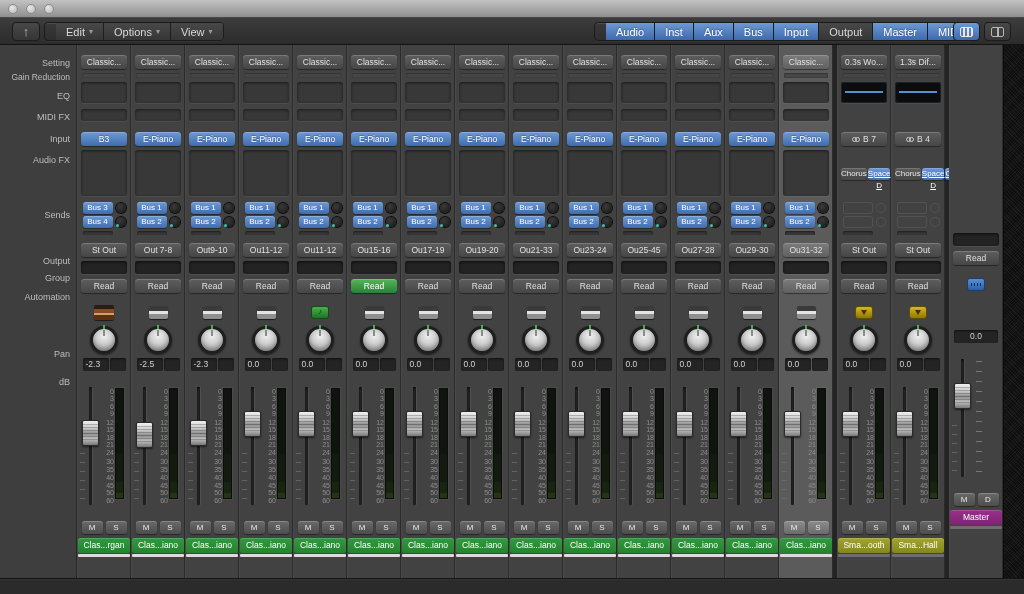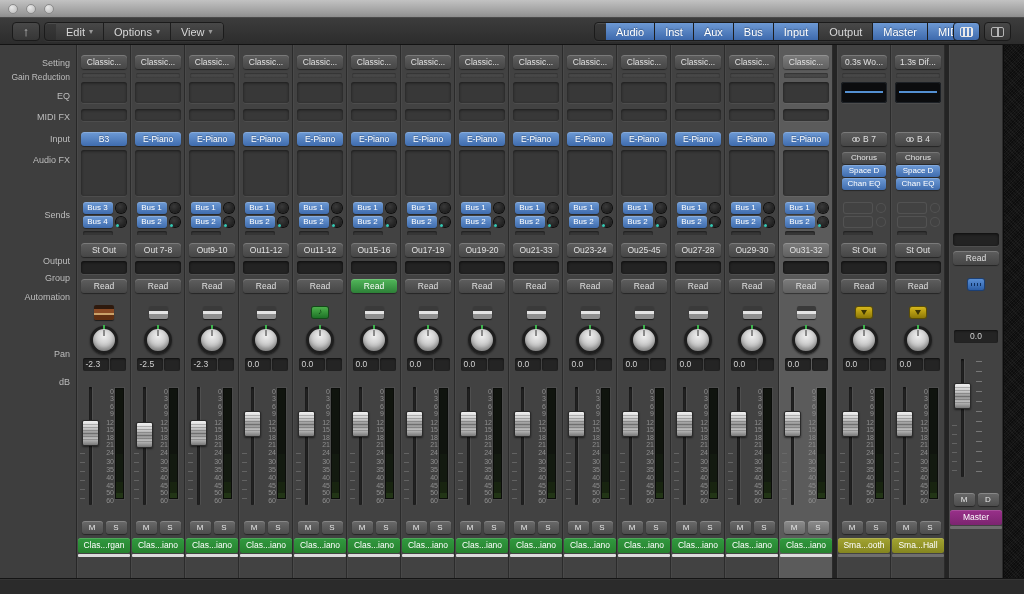--- a/index.html
+++ b/index.html
@@ -54,23 +54,23 @@
   .eqbox.thumb .eqline{display:block;height:2px;margin:9px 4px 0;background:#5490d2;}
   .midifx{width:46px;height:12px;margin-top:6px;}
   .input{margin-top:11px;display:flex;align-items:center;justify-content:center;gap:3px;}
   .input.gray{background:linear-gradient(#5e5e5e,#464646);color:#e0e0e0;text-shadow:none;}
   .stereo-ic{display:none;}
   .stereo .stereo-ic{display:inline-flex;align-items:center;}
   .stereo-ic i{display:inline-block;width:5px;height:5px;border:1px solid #cfcfcf;border-radius:50%;}
   .stereo-ic i+i{margin-left:-2px;}
   .input-label{font-size:8.5px;line-height:12px;}
   .audiofx{width:46px;height:46px;margin-top:4px;}
-  .audiofx.fx-list{background:none;box-shadow:none;display:flex;flex-direction:column;align-items:center;gap:1px;padding-top:2px;}
+  .audiofx.fx-list{background:none;box-shadow:none;display:flex;flex-direction:row;align-items:center;gap:1px;padding-top:2px;}
   .fxbtn{width:44px;height:12px;border:none;border-radius:3px;font-size:8px;color:#e6e6e6;padding:0;line-height:12px;background:linear-gradient(#5e5e5e,#464646);box-shadow:inset 0 1px 0 rgba(255,255,255,.15),0 1px 1px rgba(0,0,0,.4);}
-  .fxbtn.blue{background:linear-gradient(#6e9bd6,#3f6cae);color:#fff;}
+  .fxbtn.blue{background:linear-gradient(#6e9bd6,#3f6cae);color:#fff;text-decoration:underline;}
   .sends{margin-top:6px;display:flex;flex-direction:column;align-items:center;width:46px;}
   .send-row{display:flex;align-items:center;gap:3px;margin-bottom:2px;}
   .send-btn{width:30px;height:12px;border:none;border-radius:3px;font-size:8px;color:#fff;padding:0;line-height:12px;background:linear-gradient(#6e9bd6,#3f6cae);box-shadow:inset 0 1px 0 rgba(255,255,255,.2),0 1px 1px rgba(0,0,0,.4);}
   .send-knob{width:10px;height:10px;border-radius:50%;background:radial-gradient(circle at 40% 35%,#3a3a3a,#151515);box-shadow:0 0 0 1px #0d0d0d;position:relative;display:inline-block;}
   .send-knob.dot::after{content:"";position:absolute;left:0;bottom:0;width:3px;height:3px;border-radius:50%;background:#35c9b4;}
   .send-row.ghost .send-btn{background:none;box-shadow:inset 0 0 0 1px #525252;}
   .send-row.ghost .send-knob{background:none;box-shadow:inset 0 0 0 1px #525252;}
   .send-stub{width:30px;height:4px;margin:1px 0 0 -13px;background:#383838;border-radius:2px 2px 0 0;box-shadow:inset 0 1px 2px rgba(0,0,0,.5);}
   .output{margin-top:8px;}
   .groupbox{width:46px;height:13px;margin-top:4px;background:#232323;border-radius:3px;box-shadow:inset 0 1px 3px rgba(0,0,0,.7),0 1px 0 rgba(255,255,255,.07);}

